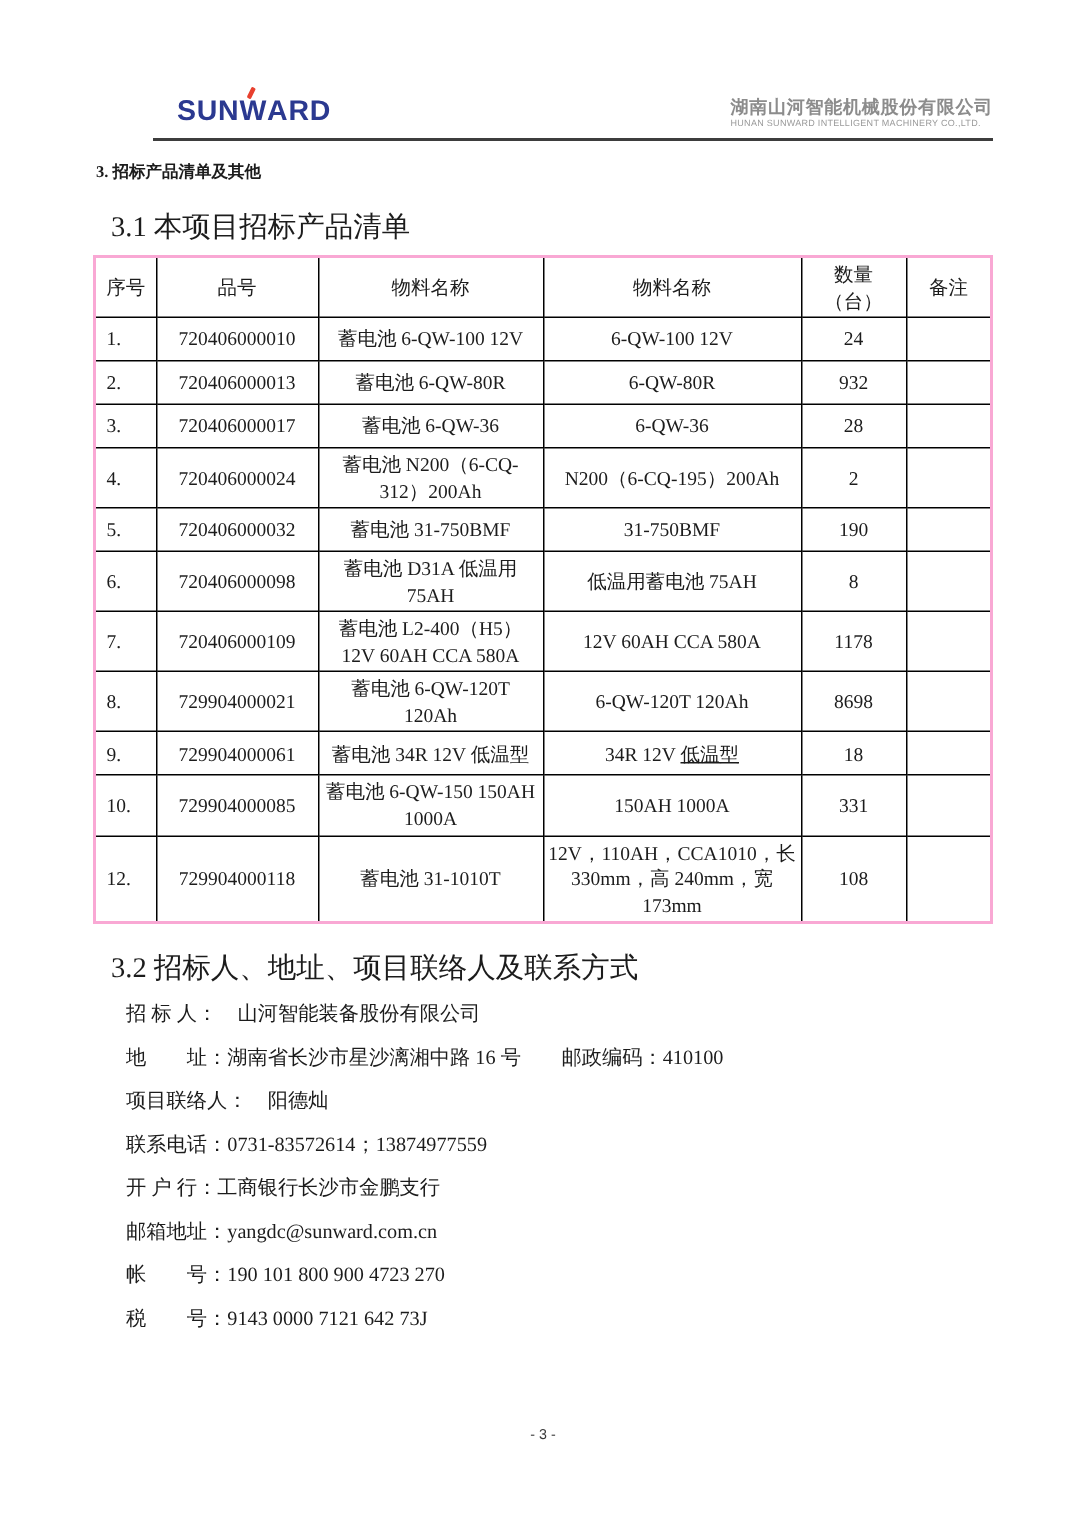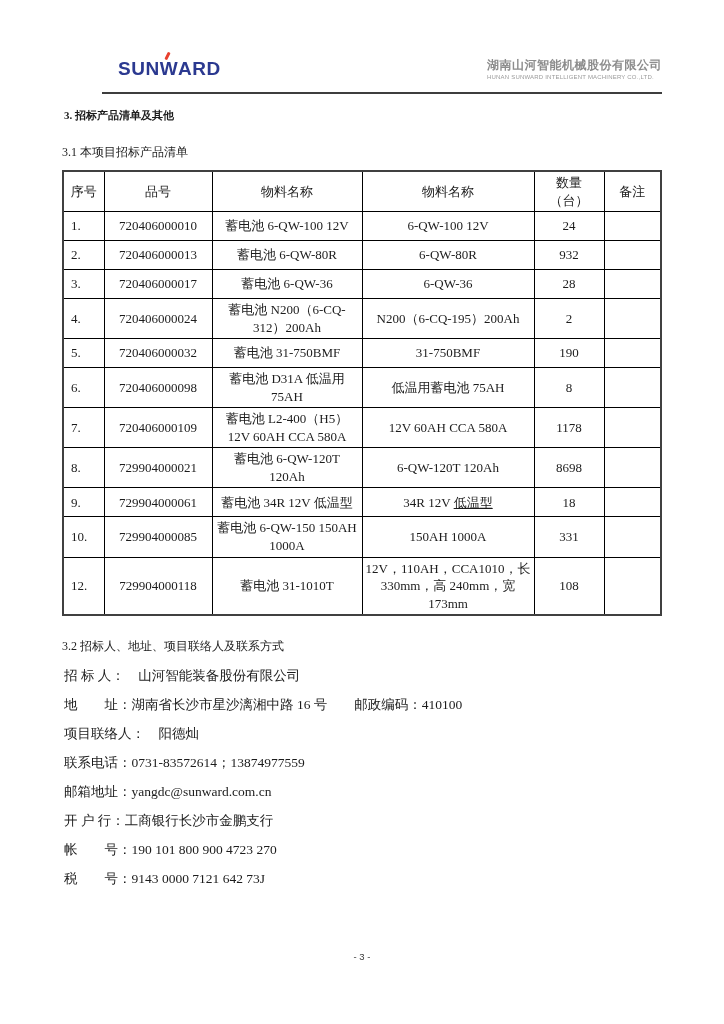--- a/index.html
+++ b/index.html
@@ -7,21 +7,21 @@
     position:relative;
     width:724px;height:1024px;
     background:#fff;
     box-sizing:border-box;
     padding:48px 62px 0 62px;
     overflow:hidden;
     font-family:"Liberation Serif","DejaVu Serif",serif;
     color:#1c1c1c;
   }
   
-  .hdr{display:flex;justify-content:space-between;align-items:center;height:38px;}
+  .hdr{display:flex;justify-content:space-between;align-items:flex-end;height:38px;}
   .logo{
     margin-left:56px;margin-top:4px;
     font-family:"Liberation Sans","DejaVu Sans",sans-serif;
     font-weight:bold;font-size:19px;letter-spacing:.5px;
     color:var(--brand,#2b3990);
   }
   .logo .w{position:relative;display:inline-block;}
   .logo .w::after{
     content:"";position:absolute;top:-6px;left:6px;
     width:3px;height:8px;border-radius:1px;
@@ -34,39 +34,39 @@
     font-weight:bold;font-size:12px;letter-spacing:.5px;
     color:var(--gray,#8c8c8c);line-height:13px;
   }
   .company-en{
     font-family:"Liberation Sans","DejaVu Sans",sans-serif;
     font-size:6px;letter-spacing:.2px;color:#9a9a9a;margin-top:2px;
   }
   .header-rule{height:2px;background:#3d3d3d;margin:6px 0 0 40px;width:560px;}
   
   .h-sec{font-size:11px;font-weight:bold;margin:10px 0 0 2px;line-height:22px;}
-  .h-sub{font-size:12px;font-weight:normal;margin:16px 0 0 0;line-height:20px;}
+  .h-sub{font-size:19px;font-weight:normal;margin:16px 0 0 12px;line-height:20px;}
   .h-sub.s32{margin-top:20px;}
   
   table.products{
     margin-top:8px;border-collapse:collapse;table-layout:fixed;
-    width:598px;border:2px solid #404040;
+    width:598px;border:2px solid #f9a8d4;
   }
   .products th,.products td{
     border:1px solid #000;text-align:center;vertical-align:middle;
     padding:2px 3px;font-size:13px;line-height:1.35;font-weight:normal;
     word-break:break-word;
   }
   .products th{height:26px;}
   .products td{height:24px;}
   .products td.no{text-align:left;padding-left:7px;}
   .products .u{text-decoration:underline;}
   
   .contact{margin-top:12px;margin-left:2px;}
-  .contact-line{font-size:13.5px;line-height:16px;margin-bottom:13px;white-space:pre-wrap;}
+  .contact-line{font-size:13.5px;line-height:16px;margin-bottom:13px;white-space:pre-wrap;margin-left:20px;}
   
   .footer{
     position:absolute;left:0;right:0;bottom:62px;text-align:center;
     font-family:"Liberation Sans","DejaVu Sans",sans-serif;
     font-size:9.5px;color:#3a3a3a;
   }
 </style>
 </head>
 <body>
 
@@ -195,21 +195,21 @@
       </tbody>
   </table>
 
   <div class="h-sub s32">3.2 招标人、地址、项目联络人及联系方式</div>
 
   <div class="contact">
       <div class="contact-line"><span>招 标 人：</span><span>　山河智能装备股份有限公司</span></div>
       <div class="contact-line"><span>地　　址：</span><span>湖南省长沙市星沙漓湘中路 16 号　　邮政编码：410100</span></div>
       <div class="contact-line"><span>项目联络人：</span><span>　阳德灿</span></div>
       <div class="contact-line"><span>联系电话：</span><span>0731-83572614；13874977559</span></div>
+      <div class="contact-line"><span>开 户 行：</span><span>工商银行长沙市金鹏支行</span></div>
       <div class="contact-line"><span>邮箱地址：</span><span>yangdc@sunward.com.cn</span></div>
-      <div class="contact-line"><span>开 户 行：</span><span>工商银行长沙市金鹏支行</span></div>
       <div class="contact-line"><span>帐　　号：</span><span>190 101 800 900 4723 270</span></div>
       <div class="contact-line"><span>税　　号：</span><span>9143 0000 7121 642 73J</span></div>
     </div>
 
   <div class="footer">- 3 -</div>
 
 </div>
 
 </body></html>

